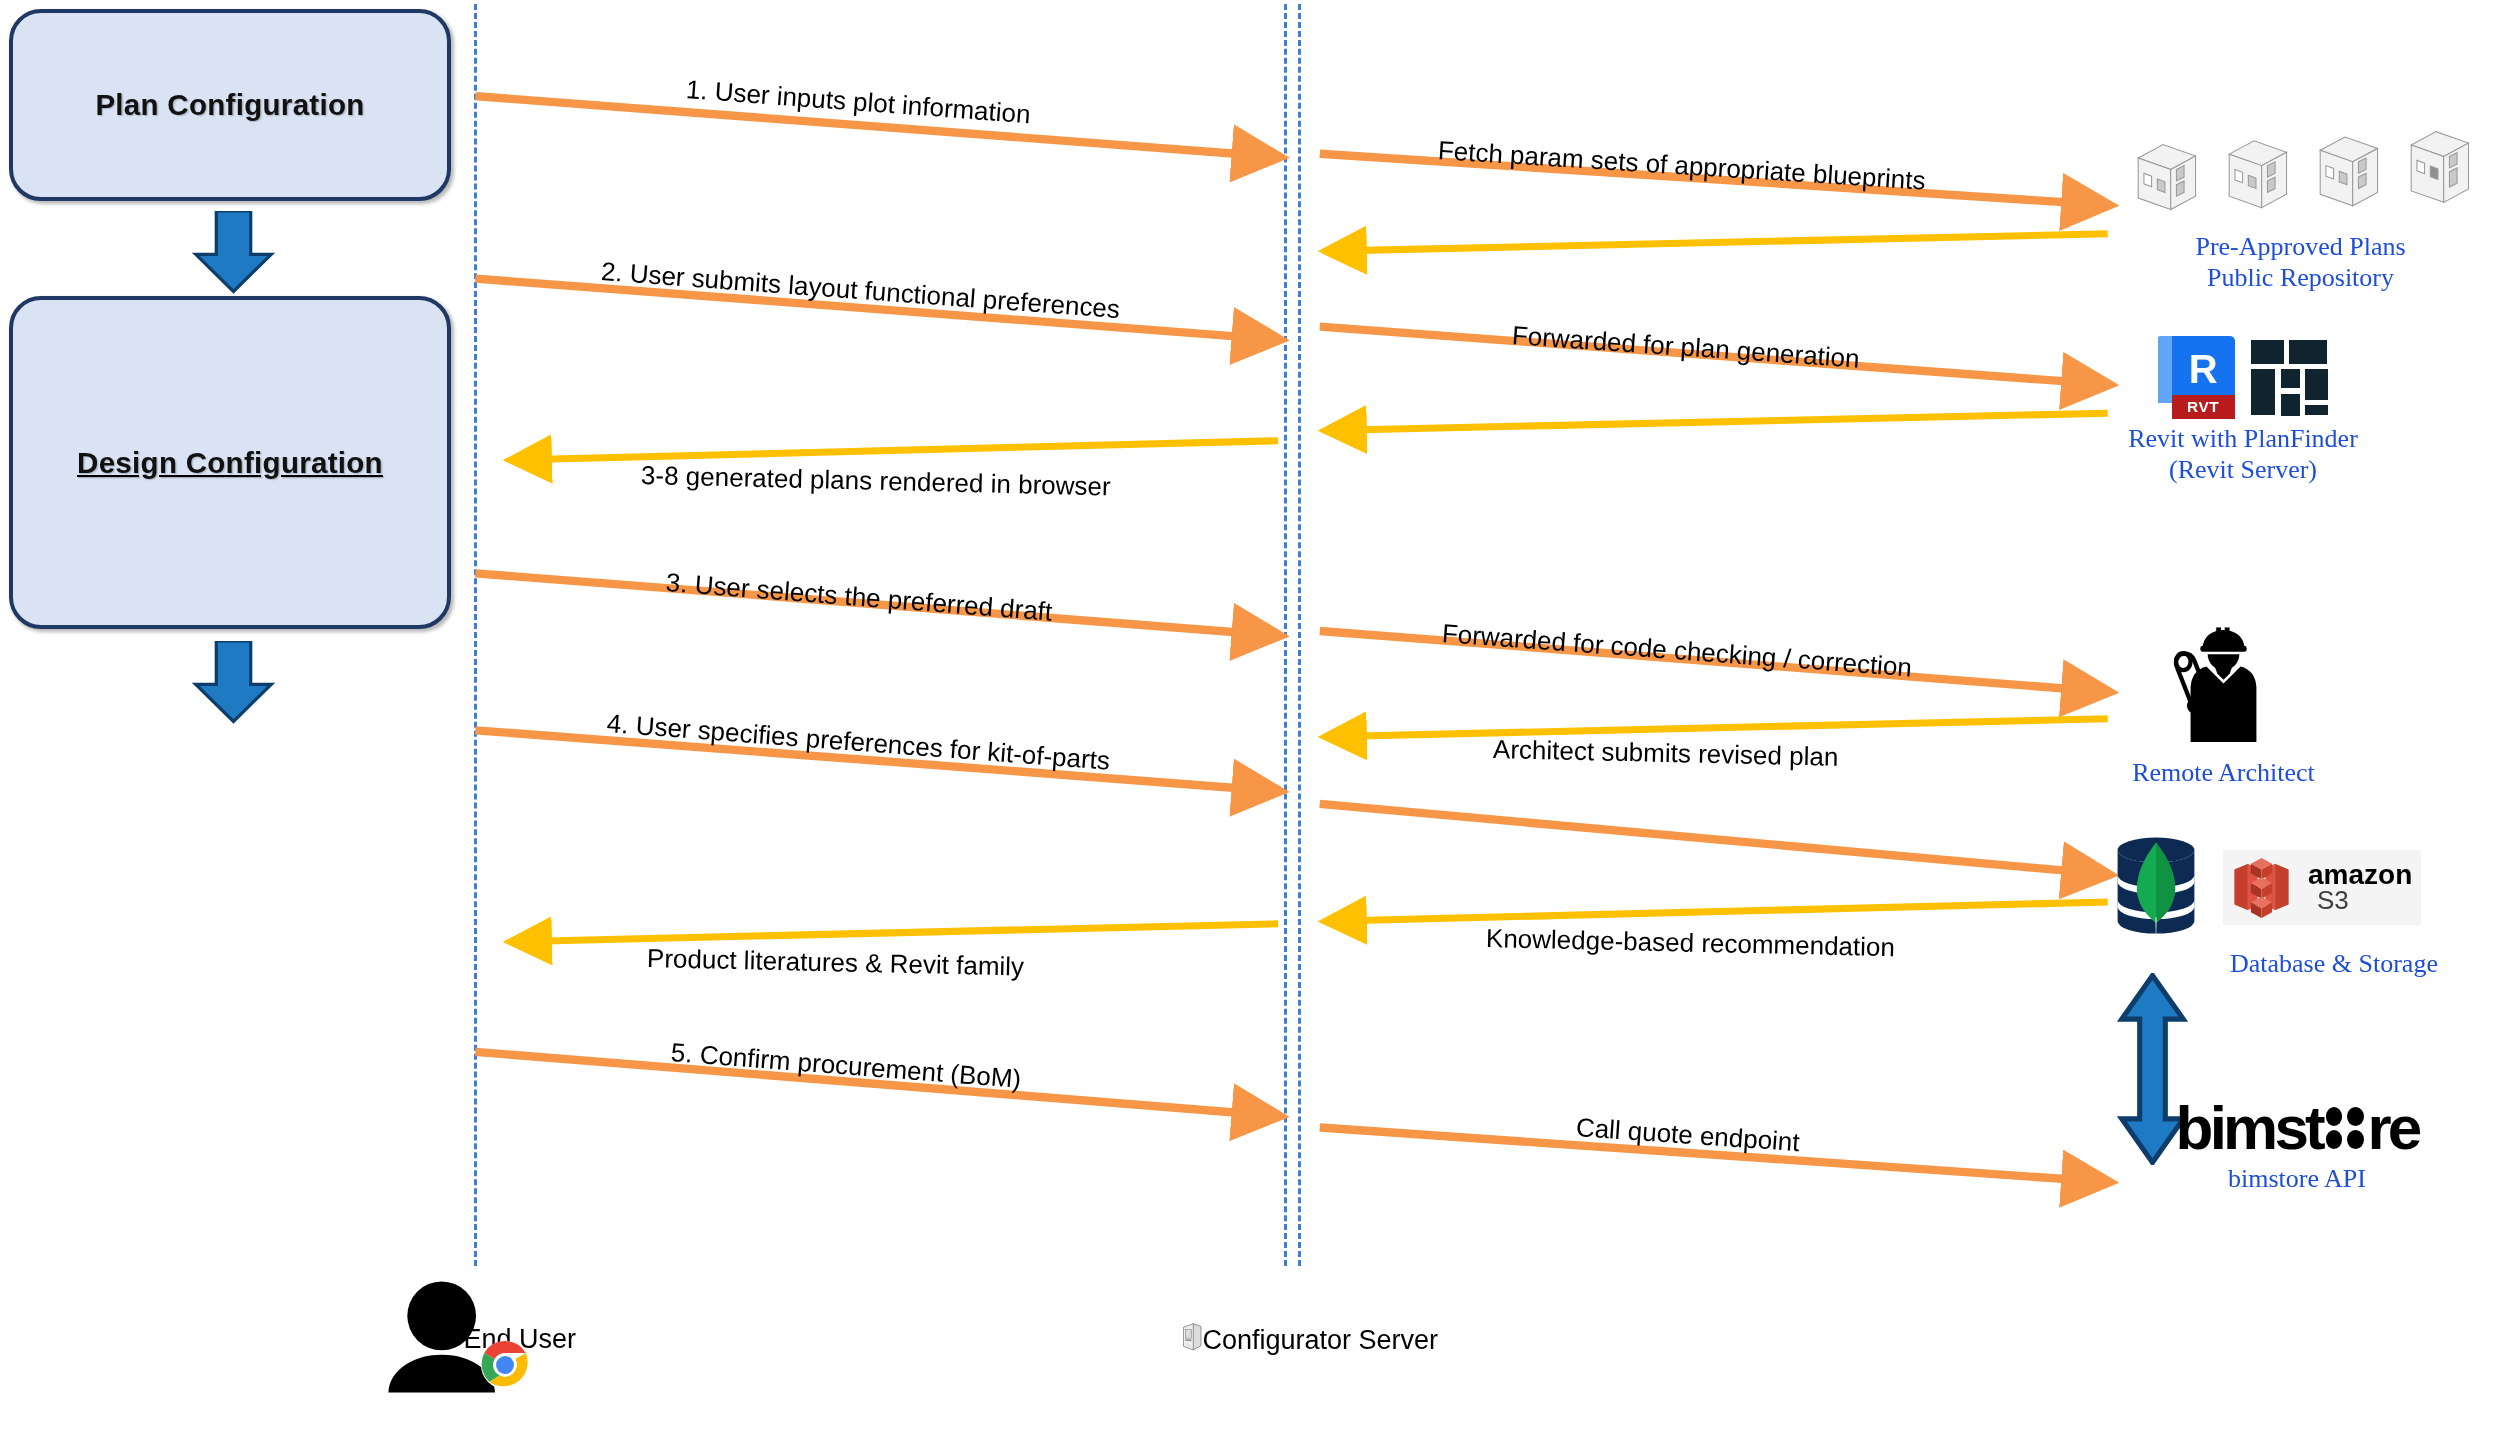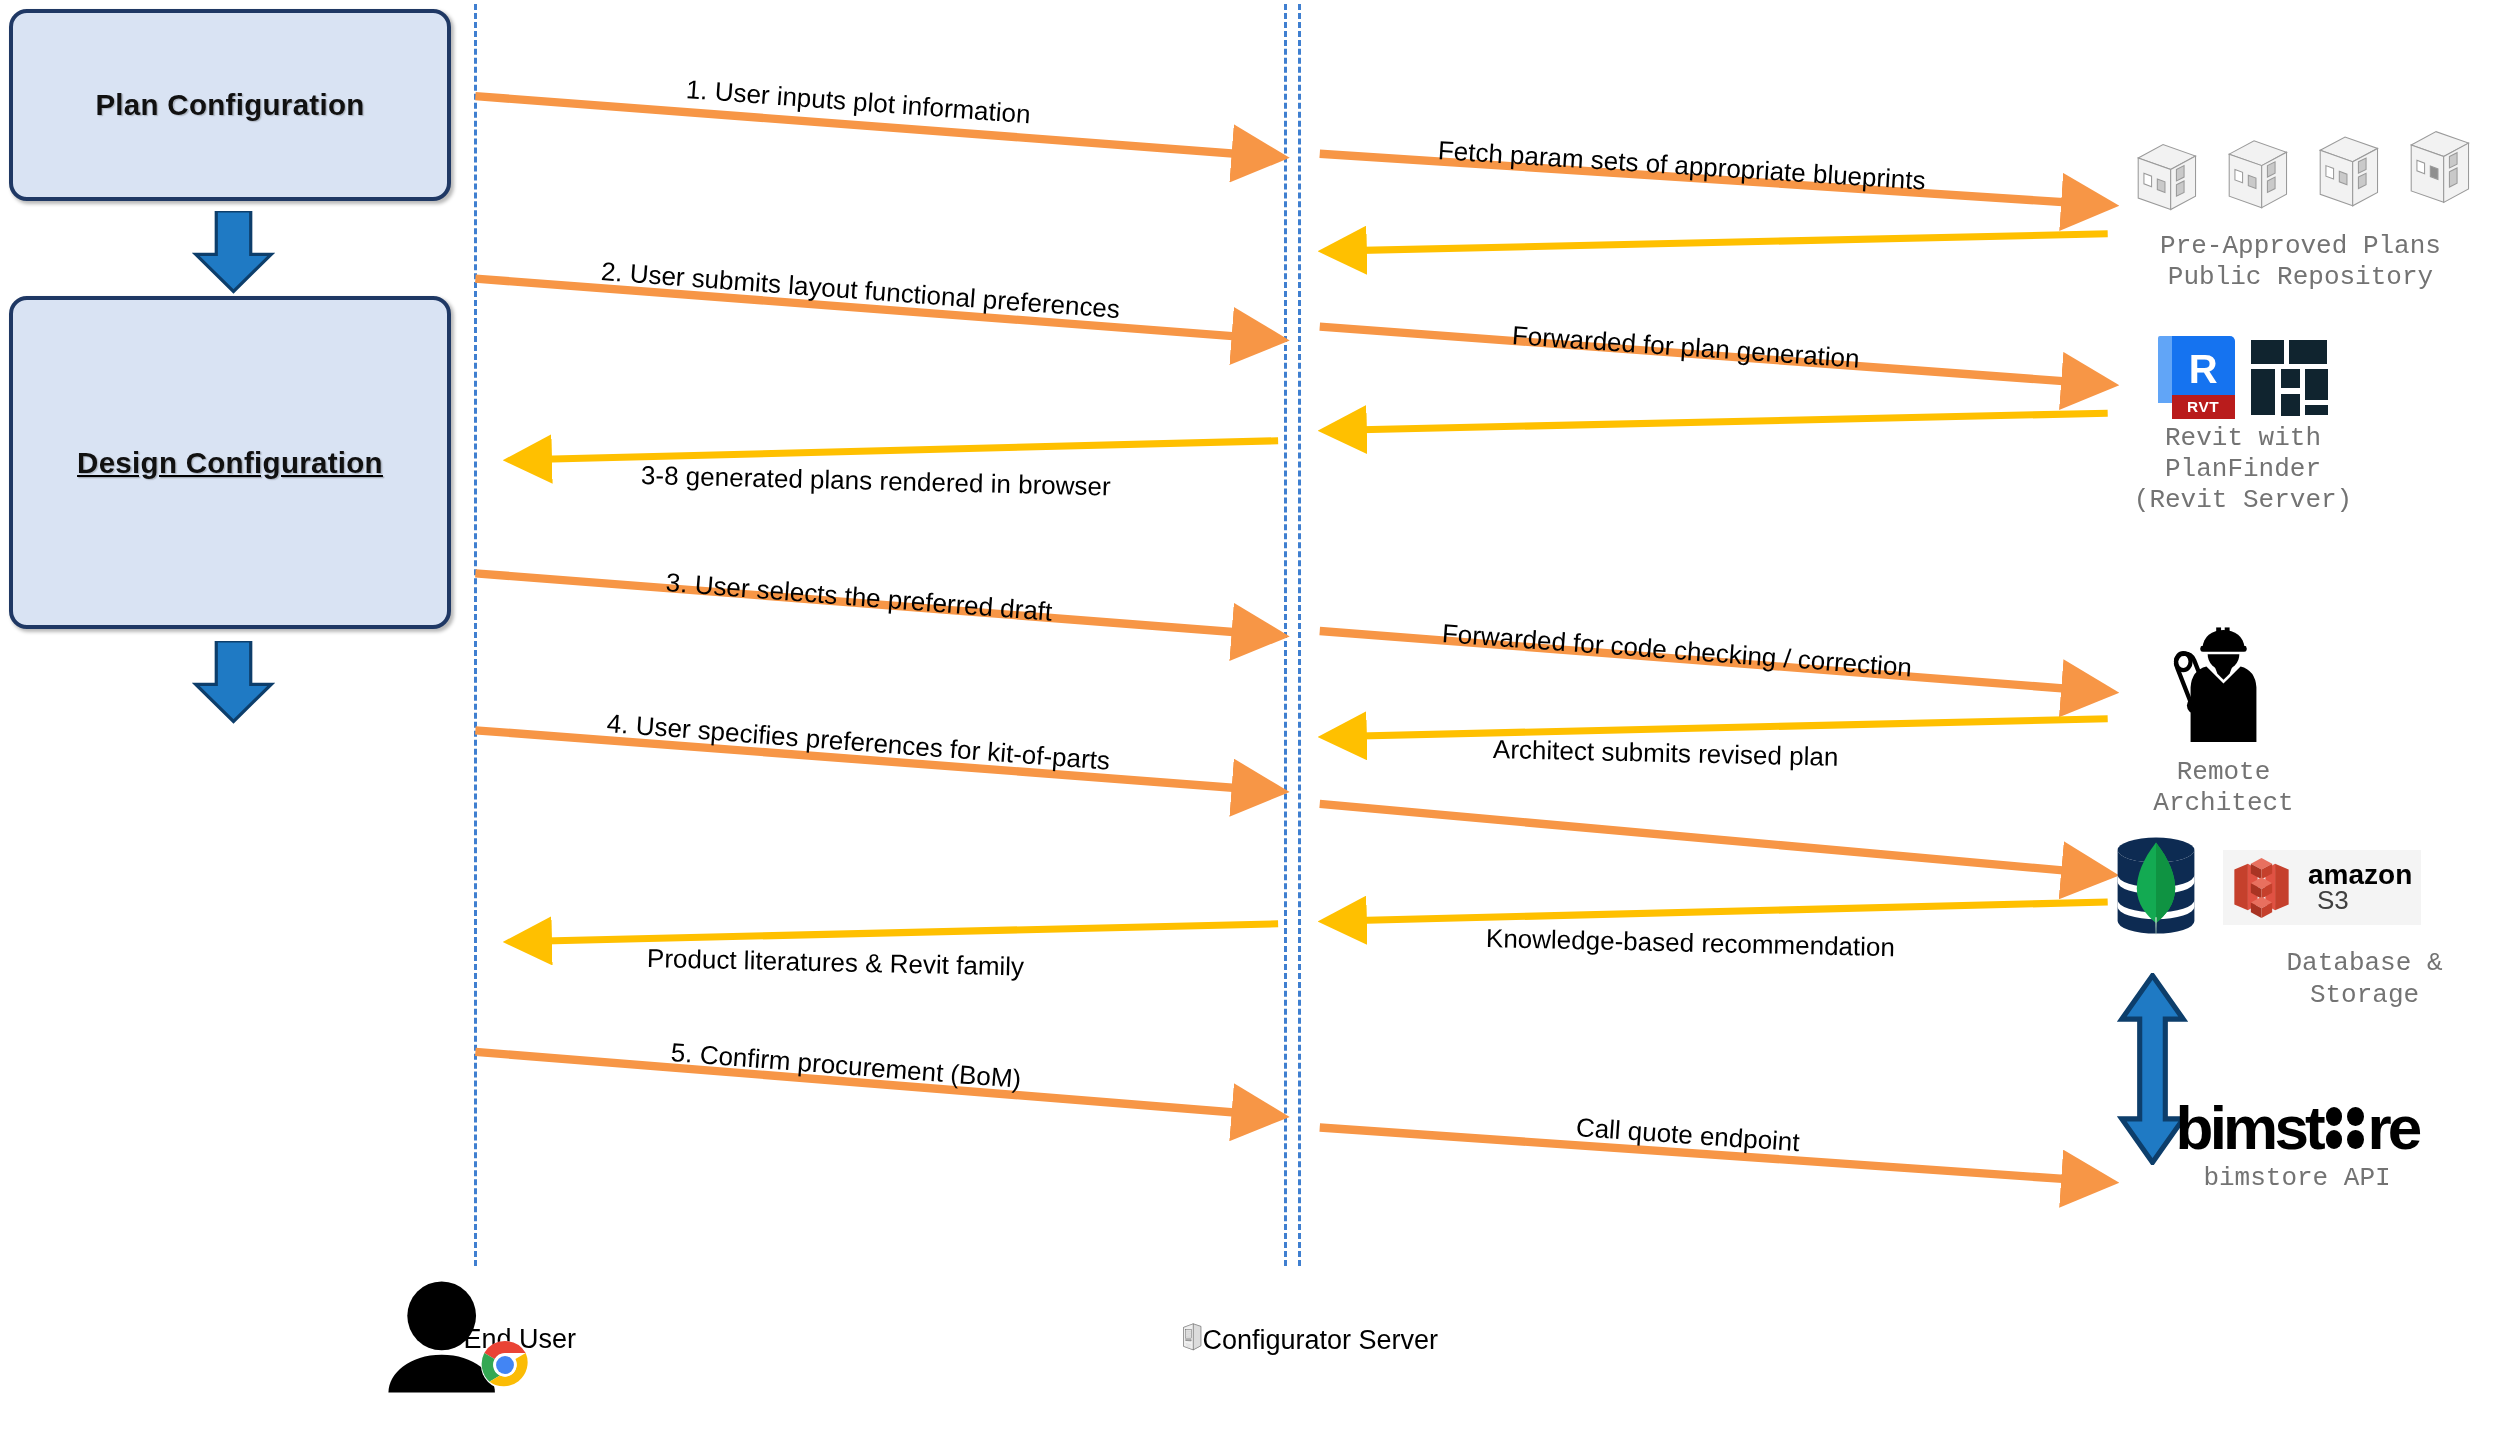--- a/index.html
+++ b/index.html
@@ -4,21 +4,21 @@
 <style>
   html,body{margin:0;padding:0;background:#ffffff;}
   body{font-family:"Liberation Sans", sans-serif;}
   #canvas{position:relative;width:2512px;height:1451px;background:#fff;overflow:hidden;}
 
   
   .stage-box{
     position:absolute;
     background:#d9e3f3;
     border:4.5px solid #1f3864;
-    border-radius:18px;
+    border-radius:32px;
     box-shadow:2.6px 2.6px 3.8px rgba(0,0,0,.28);
     display:flex;align-items:center;justify-content:center;
     box-sizing:border-box;
   }
   .stage-label{
     font-size:29.5px;font-weight:bold;color:#111;letter-spacing:0.3px;
     text-shadow:1.3px 1.3px 1.3px rgba(0,0,0,.22);
     font-family:"Liberation Sans", sans-serif;
     white-space:nowrap;
   }
@@ -44,22 +44,22 @@
     transform-origin:left center;
   }
 
   
   .actor{position:absolute;display:flex;flex-direction:row;align-items:center;}
   .actor-caption{font-size:27px;color:#000;margin-top:5.1px;text-align:center;
      font-family:"Liberation Sans", sans-serif;white-space:nowrap;line-height:1.18;}
 
   
   .sysnode{position:absolute;display:flex;flex-direction:column;align-items:center;}
-  .sysnode-caption{font-size:26px;color:#737373;text-align:center;margin-top:3.8px;
-      font-family:Liberation Mono, monospace;line-height:1.2;}
+  .sysnode-caption{font-size:26px;color:#1d4ed8;text-align:center;margin-top:3.8px;
+      font-family:Liberation Serif, serif;line-height:1.2;}
 
   .plans-row{display:flex;align-items:flex-end;gap:5.1px;}
 
   
   .revit-row{display:flex;align-items:center;gap:16.7px;}
   .rvt-icon{position:relative;width:77px;height:83px;}
   .rvt-flap{position:absolute;left:0;top:0;width:16.7px;height:67px;background:#61a5f7;border-radius:1.9px 0 0 0;}
   .rvt-body{position:absolute;left:14px;top:0;width:63px;height:67px;background:#1573f0;border-radius:0 5.1px 0 0;
      display:flex;align-items:center;justify-content:center;color:#fff;font-size:40px;font-weight:bold;
      font-family:"Liberation Sans", sans-serif;}

